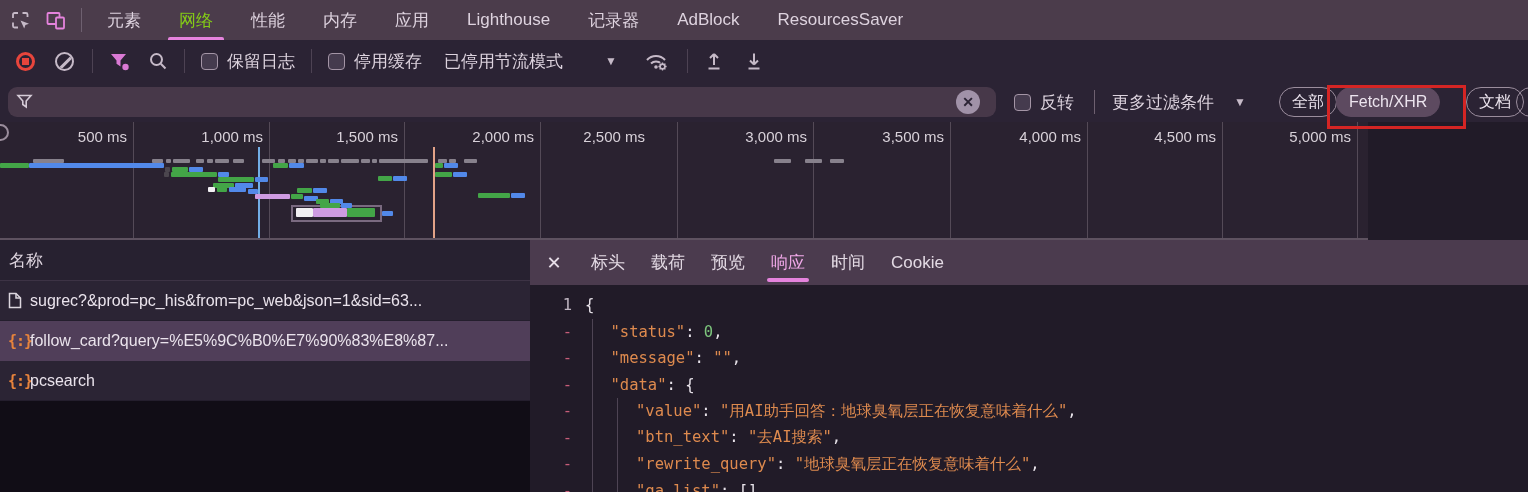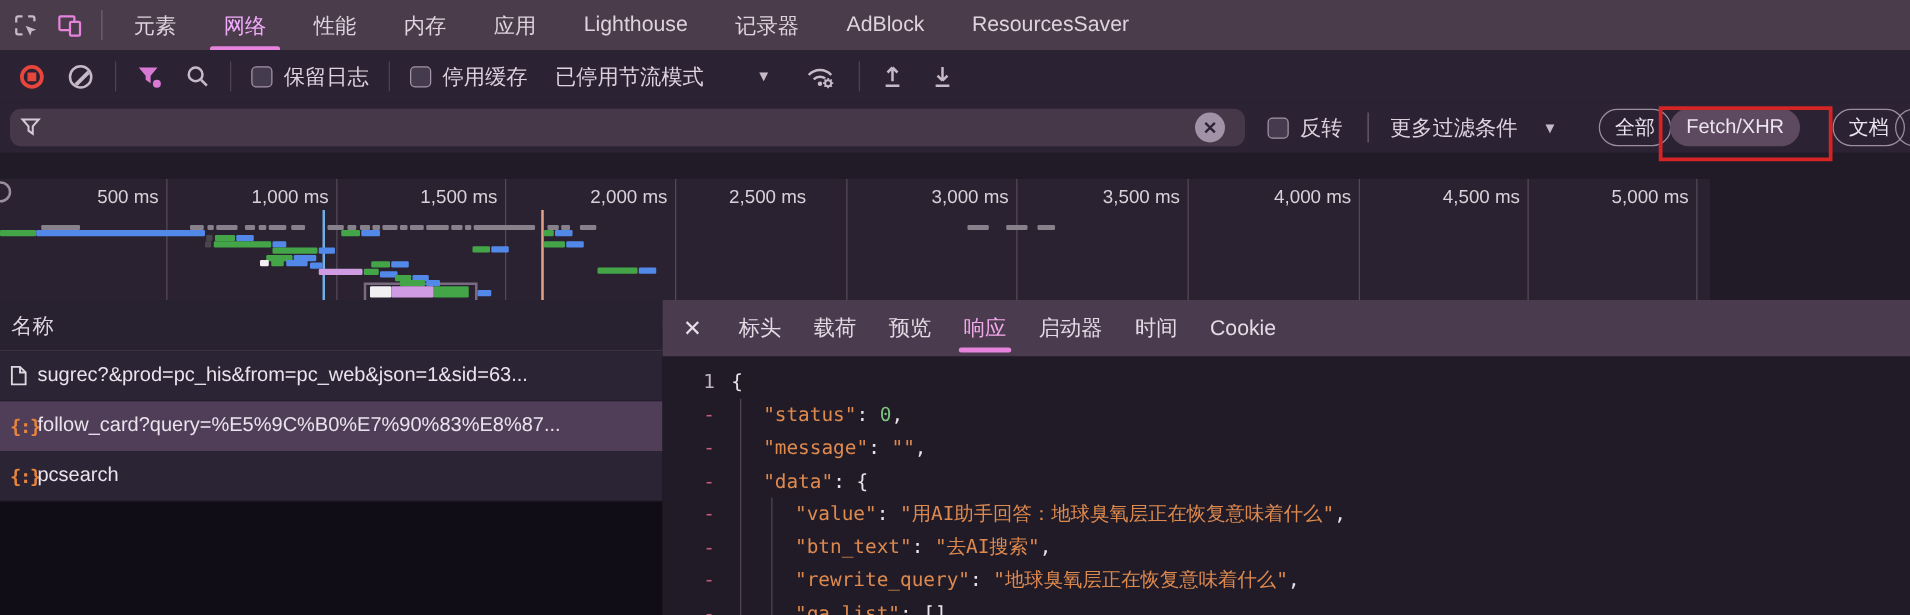--- a/index.html
+++ b/index.html
@@ -9,21 +9,21 @@
     font-family: "Liberation Sans", sans-serif; color:#e3dae4;
     background:#211b28; user-select:none;
   }
   
   .tabbar { position:absolute; left:0; top:0; width:1528px; height:40px;
     background:#4b3c4b; display:flex; align-items:stretch; }
   .tb-icons { display:flex; align-items:center; padding:0 6px 0 10px; gap:14px; }
   .vdiv { width:1px; height:24px; background:#6e6070; align-self:center; }
   .tab { display:flex; align-items:center; padding:0 19px; font-size:17px;
     color:#ded3df; position:relative; cursor:default; white-space:nowrap; }
-  .tab.active { color:#f0abfc;align-items:center; }
+  .tab.active { color:#84cc16;align-items:center; }
   .tab.active::after { content:""; position:absolute; left:8px; right:8px; bottom:0;
     height:3px; border-radius:2px 2px 0 0; background:#e583dd; }
   
   .toolbar { position:absolute; left:0; top:40px; width:1528px; height:42px;
     background:#2b2334; display:flex; align-items:center; padding-left:16px; }
   .toolbar .vdiv { background:#4d4253; }
   .tool { display:flex; align-items:center; justify-content:center; }
   .record { width:19px; height:19px; border:3px solid #e8453c; border-radius:50%;
     position:relative; margin-right:20px; }
   .record::after { content:""; position:absolute; left:3px; top:3px; width:7px; height:7px;
@@ -48,21 +48,21 @@
     display:flex; align-items:center; justify-content:center; }
   .fb-abs { position:absolute; top:0; height:40px; display:flex; align-items:center; }
   .pill { position:absolute; top:5px; height:30px; border:1px solid #9b8d9d; border-radius:15px;
     display:flex; align-items:center; justify-content:center; font-size:16px; color:#ece4ee;
     padding:0 12px; background:transparent; white-space:nowrap; }
   .pill.selected { background:#5d4a60; border-color:#5d4a60; }
   .annotation-box { position:absolute; left:1327px; top:85px; width:139px; height:44px;
     border:3px solid #d42524; z-index:50; pointer-events:none; }
   
   .timeline { position:absolute; left:0; top:122px; width:1368px; height:118px;
-    background:#2a2230; border-bottom:2px solid #5e5260; overflow:hidden;margin-top:21px; }
+    background:#2a2230; border-bottom:2px solid #5e5260; overflow:hidden; }
   .gridline { position:absolute; top:0; bottom:0; width:1px; background:#544a57; }
   .tick-label { position:absolute; top:6px; width:110px; text-align:right;
     font-size:15px; color:#d8d1d9; }
   .marker { position:absolute; top:25px; height:91px; width:2px; }
   .wbar { position:absolute; border-radius:1px; }
   .sel-box { position:absolute; border:2px solid #7a6a80; }
   .overview-curve { position:absolute; left:-9px; top:2px; width:18px; height:17px;
     border:2px solid #9a8d9c; border-radius:9px; background:transparent; }
   
   .requests-panel { position:absolute; left:0; top:240px; width:530px; height:252px;
@@ -360,23 +360,20 @@
       <div class="resp-tab">
           <span>载荷</span>
         </div>
       <div class="resp-tab">
           <span>预览</span>
         </div>
       <div class="resp-tab active">
           <span>响应</span>
         </div>
       <div class="resp-tab">
-          <span>启动器</span>
-        </div>
-      <div class="resp-tab">
           <span>时间</span>
         </div>
       <div class="resp-tab">
           <span>Cookie</span>
         </div>
     </div>
     <div class="resp-content" id="resp-content">
       <div class="indent-guide" style="left:62px;top:34px;bottom:0"></div>
       <div class="indent-guide" style="left:87px;top:113px;bottom:0"></div>
     <div class="code-line">

